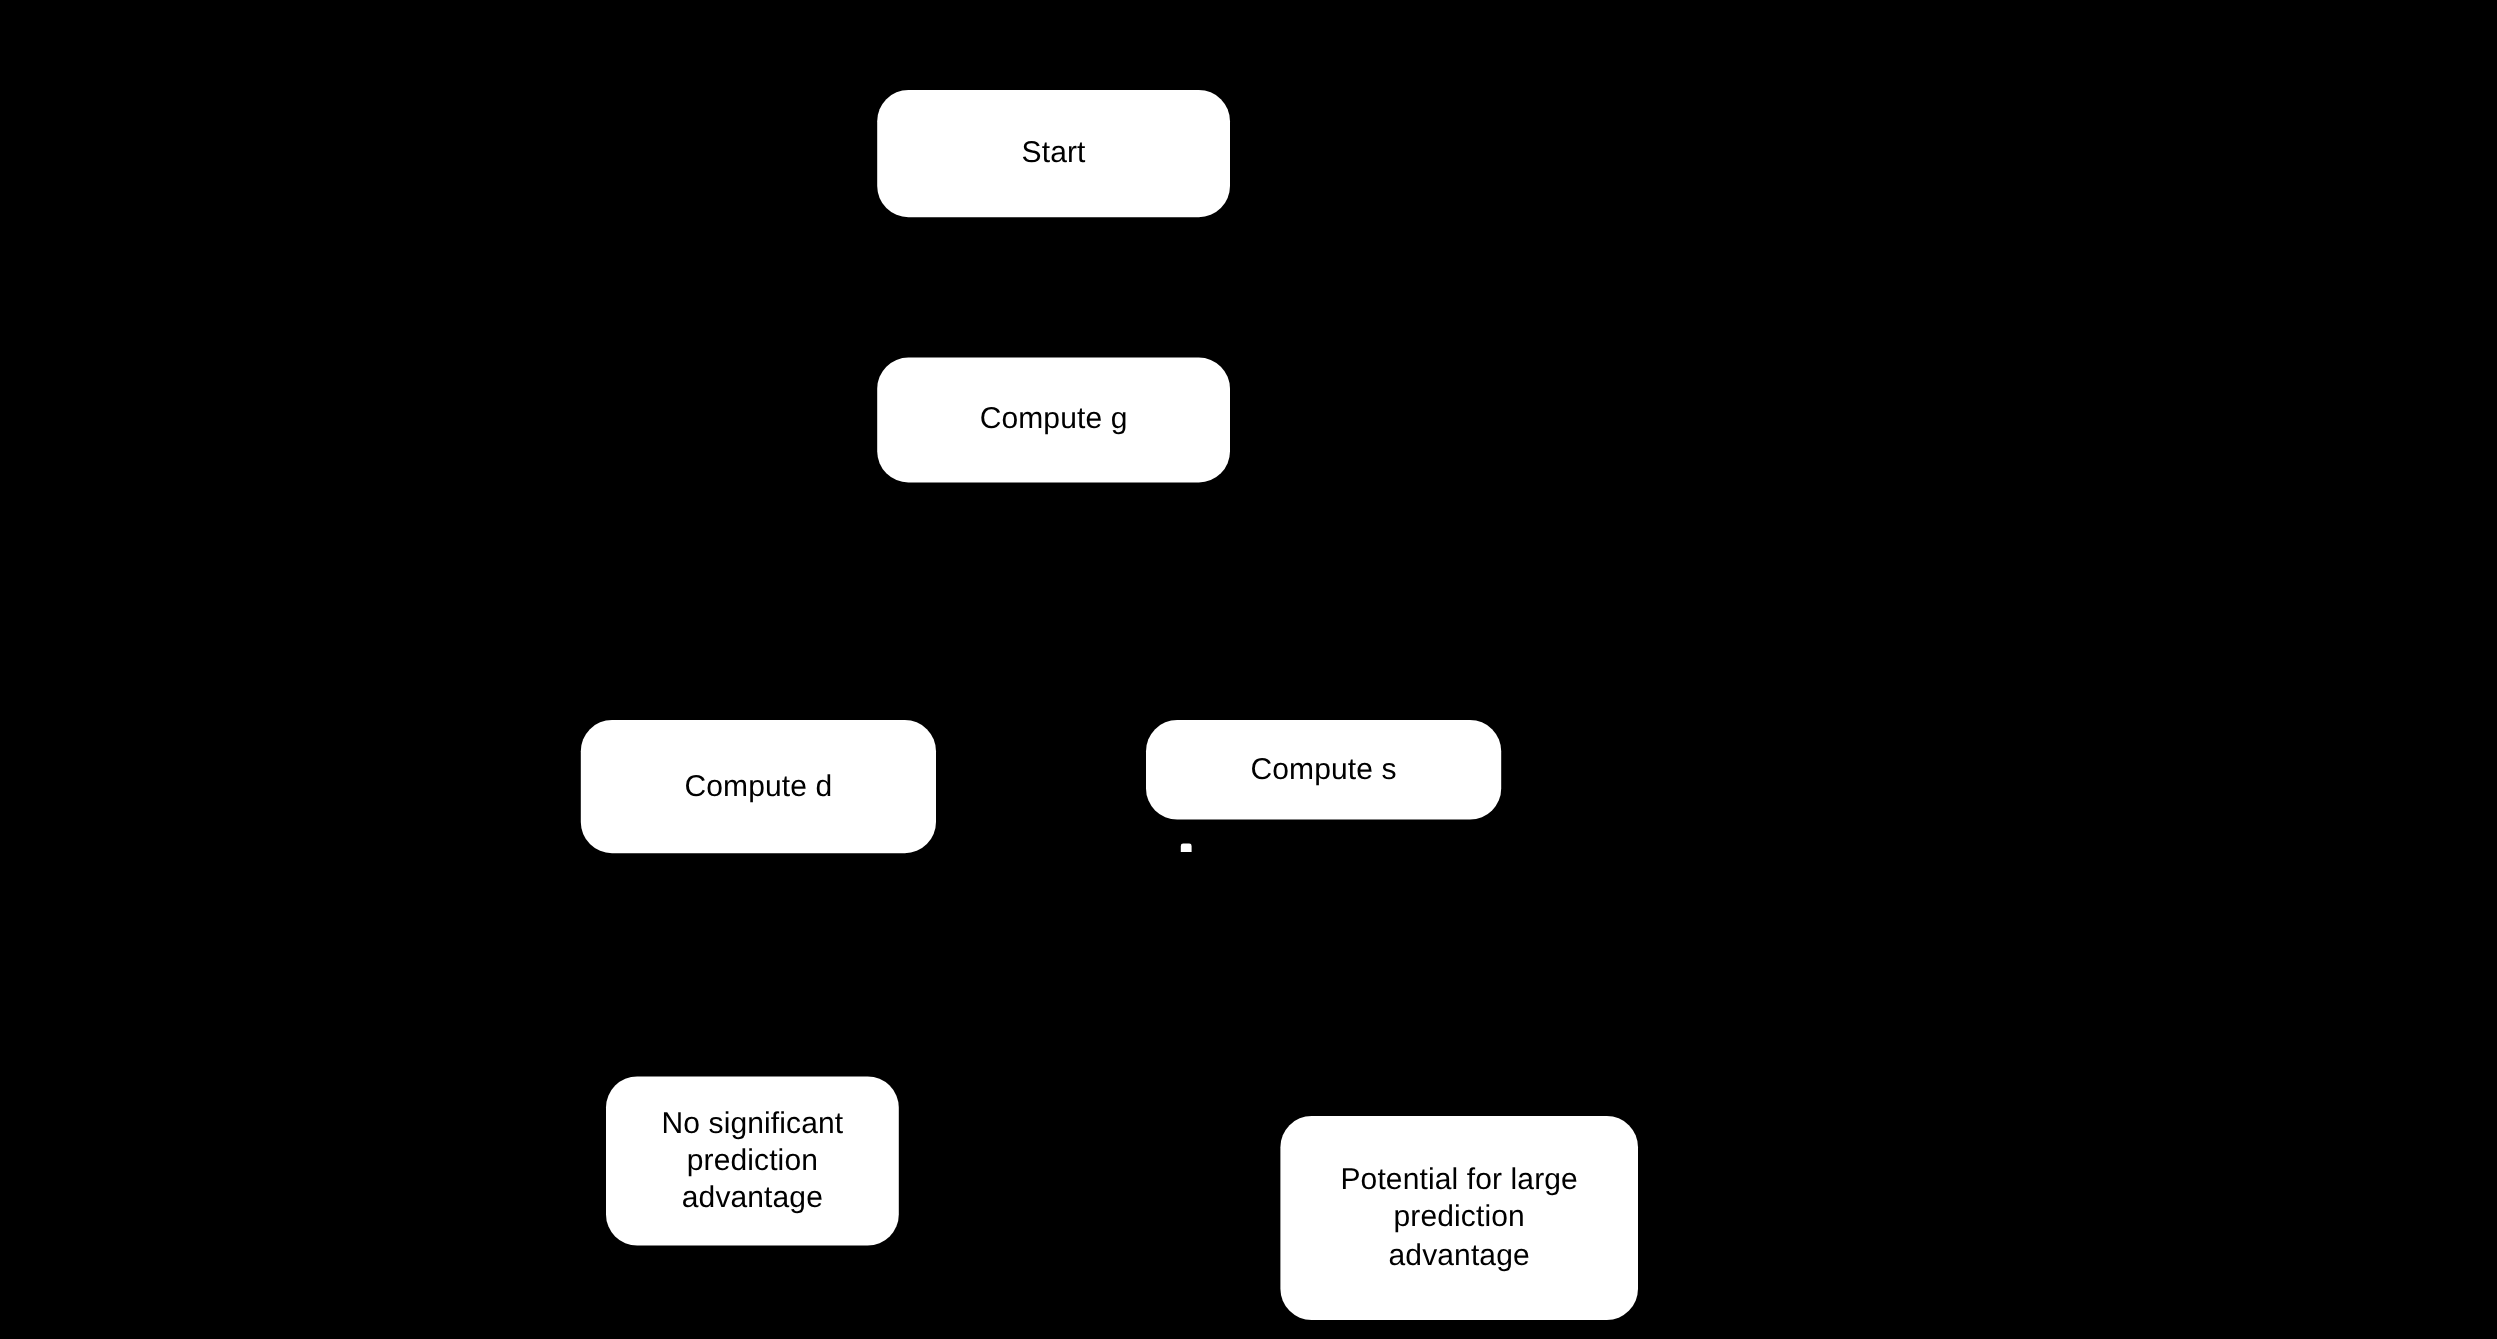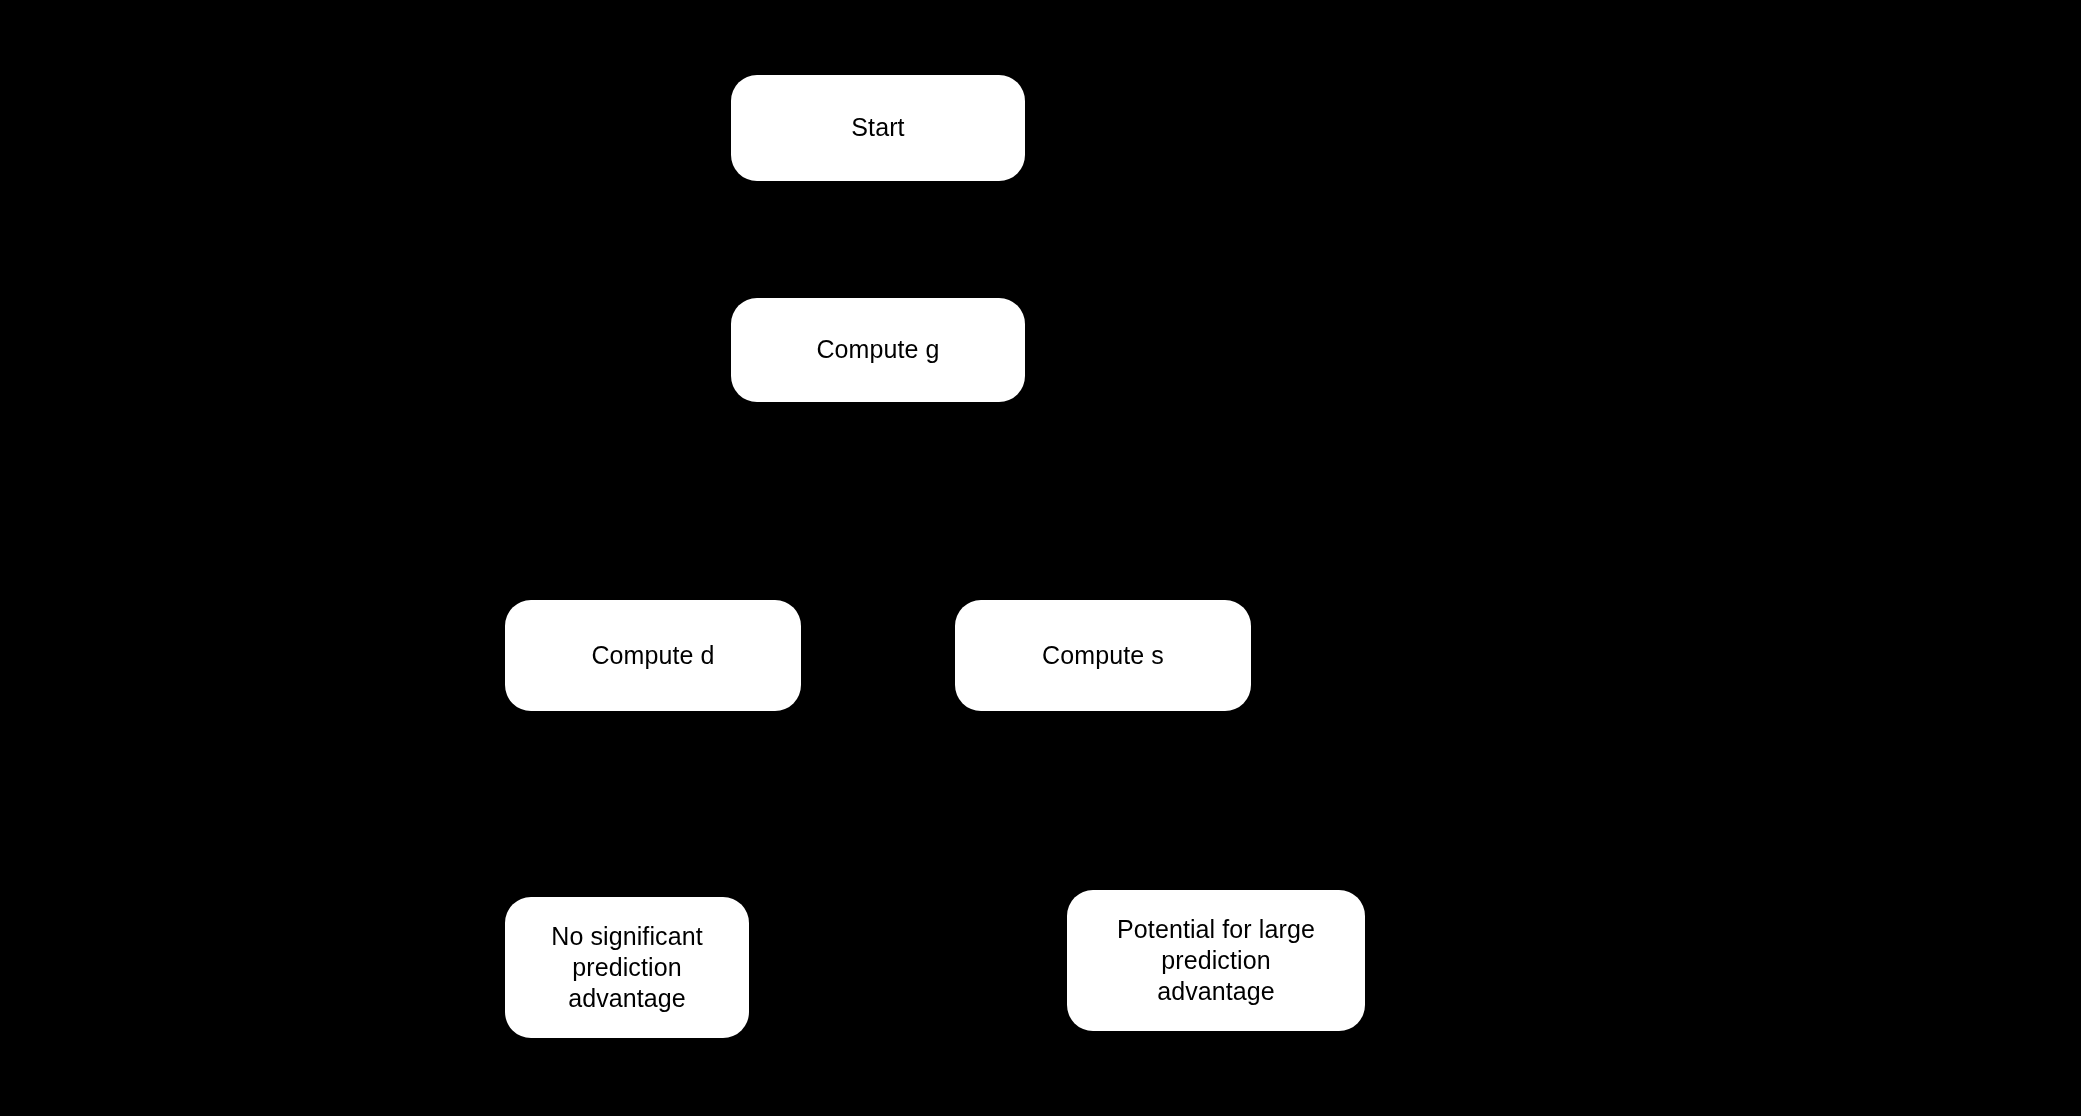--- a/index.html
+++ b/index.html
@@ -88,33 +88,33 @@
   <div class="edge-nub" style="left:984px; top:703px; width:9px; height:7px;"></div>
 
   <div class="node" style="left:731px; top:298px; width:294px; height:104px;">
     <span class="label">Compute g</span>
   </div>
 
   <div class="node" style="left:731px; top:75px; width:294px; height:106px;">
     <span class="label">Start</span>
   </div>
 
-  <div class="node" style="left:505px; top:600px; width:296px; height:111px;">
+  <div class="node" style="left:484px; top:600px; width:296px; height:111px;">
     <span class="label">Compute d</span>
   </div>
 
-  <div class="node" style="left:955px; top:600px; width:296px; height:111px;">
+  <div class="node" style="left:955px; top:600px; width:296px; height:83px;">
     <span class="label">Compute s</span>
   </div>
 
   <div class="node" style="left:505px; top:897px; width:244px; height:141px;">
     <span class="label">No significant
 prediction
 advantage</span>
   </div>
 
-  <div class="node" style="left:1067px; top:890px; width:298px; height:141px;">
+  <div class="node" style="left:1067px; top:930px; width:298px; height:170px;">
     <span class="label">Potential for large
 prediction
 advantage</span>
   </div>
 
 </div>
 
 </body></html>

